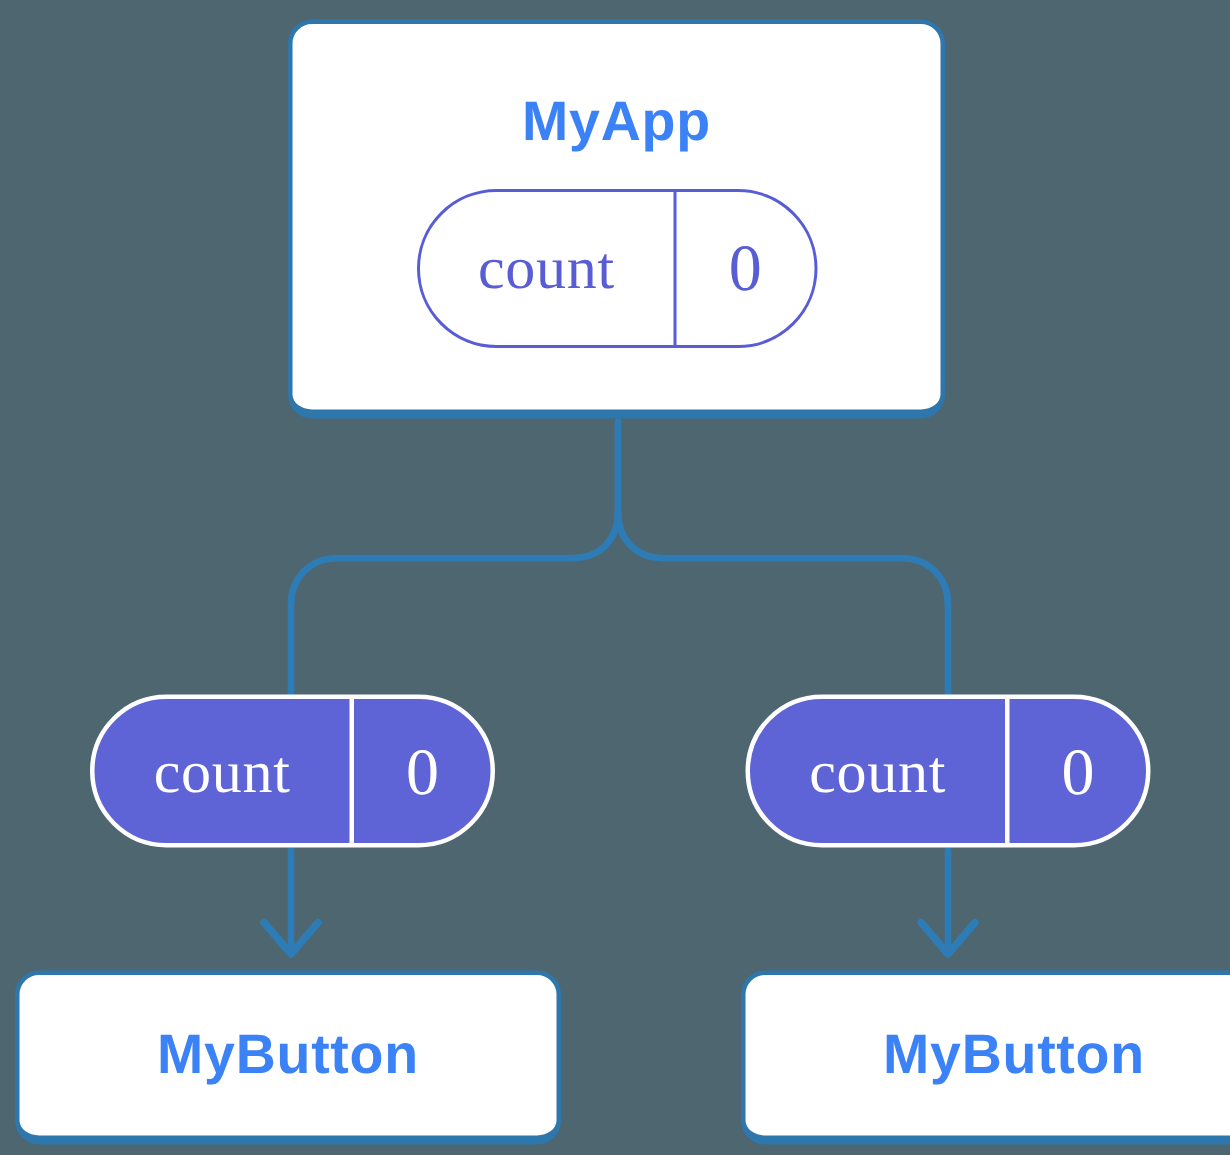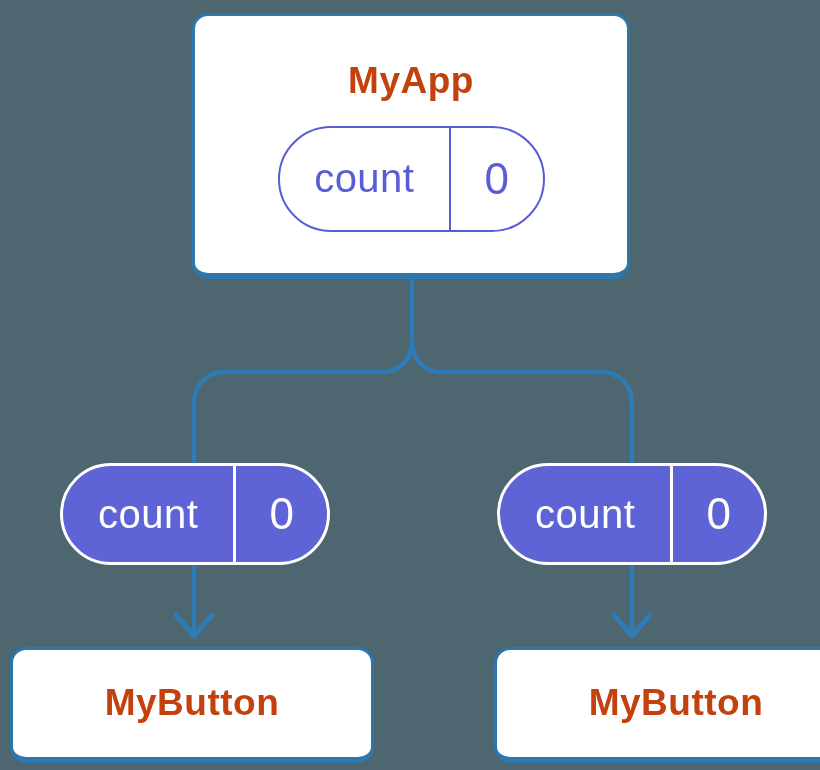--- a/index.html
+++ b/index.html
@@ -33,37 +33,38 @@
     width: 438px; height: 266px;
     gap: 24px;
     padding-top: 4px;
   }
   .node-leaf {
     width: 364px; height: 116px;
   }
   .node-leaf.left  { left: 10px;  top: 647px; }
   .node-leaf.right { left: 494px; top: 647px; }
   .node-title {
-    color: #c2410c;
+    color: #3b82f6;
     font-size: 37px;
     font-weight: 700;
     letter-spacing: 0.5px;
     line-height: 1.1;
   }
   .pill {
     display: flex;
     align-items: stretch;
     box-sizing: border-box;
     border-radius: 60px;
     overflow: hidden;
   }
   .pill .cell {
     display: flex;
     align-items: center;
     justify-content: center;
+    font-family: Liberation Serif, serif;
   }
   .pill .cell-name { flex: 0 0 64.5%; }
   .pill .cell-value { flex: 1 1 auto; }
   .pill-outline {
     width: 267px; height: 106px;
     background: #ffffff;
     border: 2.5px solid #585DD6;
   }
   .pill-outline .cell-name { border-right: 2.5px solid #585DD6; }
   .pill-outline .state-name,

